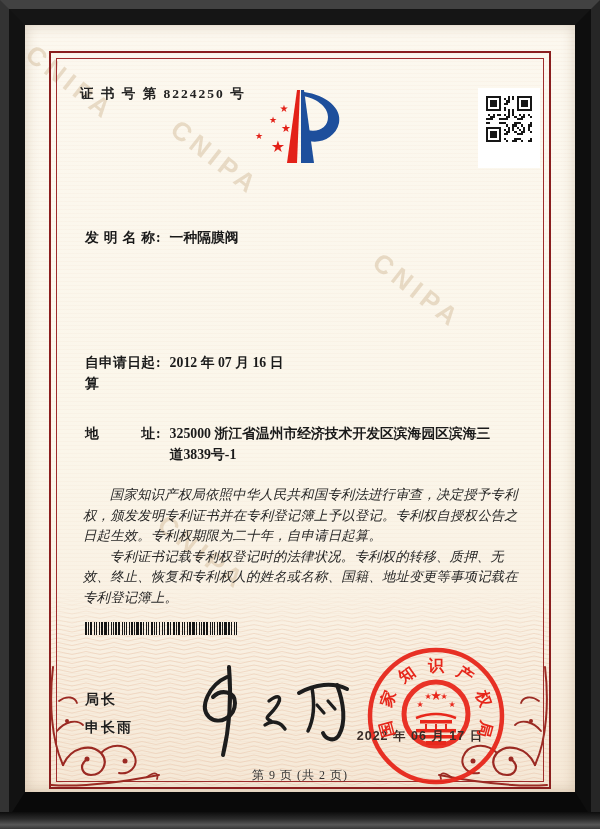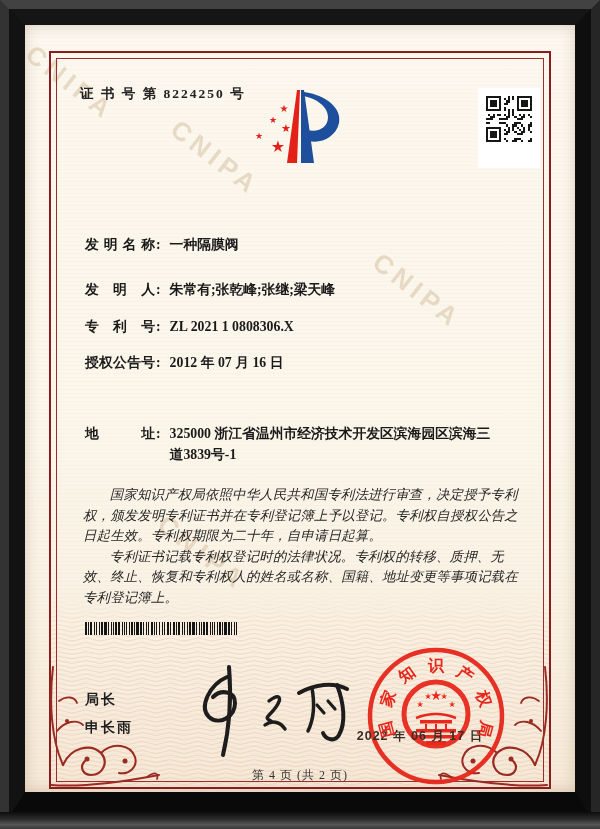--- a/index.html
+++ b/index.html
@@ -324,31 +324,25 @@
         <rect x="9" y="20" width="1" height="1" fill="#161616"></rect>
         <rect x="12" y="20" width="1" height="1" fill="#161616"></rect>
         <rect x="13" y="20" width="1" height="1" fill="#161616"></rect>
         <rect x="16" y="20" width="1" height="1" fill="#161616"></rect>
         <rect x="19" y="20" width="1" height="1" fill="#161616"></rect>
         <rect x="20" y="20" width="1" height="1" fill="#161616"></rect>
       </svg>
   </div>
 
 
-  <div class="row" style="top:209px">
+  <div class="row" style="top:202px">
     <span class="lbl">发 明 名 称</span><span class="colon">:</span><span class="val">一种隔膜阀</span>
   </div>
-  <div class="row" style="top:254px">
-    <span class="lbl">发 明 人</span><span class="colon">:</span><span class="val">朱常有;张乾峰;张继;梁天峰</span>
-  </div>
-  <div class="row" style="top:291px">
-    <span class="lbl">专 利 号</span><span class="colon">:</span><span class="val">ZL 2021 1 0808306.X</span>
-  </div>
   <div class="row" style="top:327px">
-    <span class="lbl">授权公告号</span><span class="colon">:</span><span class="val">2012 年 07 月 16 日</span>
+    <span class="lbl">自申请日起算</span><span class="colon">:</span><span class="val">2012 年 07 月 16 日</span>
   </div>
   <div class="row" style="top:398px">
     <span class="lbl">地 址</span><span class="colon">:</span><span class="val" style="width:322px">325000 浙江省温州市经济技术开发区滨海园区滨海三道3839号-1</span>
   </div>
 
   <div class="paras">
     <p>国家知识产权局依照中华人民共和国专利法进行审查，决定授予专利权，颁发发明专利证书并在专利登记簿上予以登记。专利权自授权公告之日起生效。专利权期限为二十年，自申请日起算。</p>
     <p>专利证书记载专利权登记时的法律状况。专利权的转移、质押、无效、终止、恢复和专利权人的姓名或名称、国籍、地址变更等事项记载在专利登记簿上。</p>
   </div>
 
@@ -505,16 +499,16 @@
     <div class="seal-date">2022 年 06 月 17 日</div>
   <span class="arc-ch" style="transform: translateY(-50%) rotate(-105deg) translateY(-50px);">国</span>
       <span class="arc-ch" style="transform: translateY(-50%) rotate(-70deg) translateY(-50px);">家</span>
       <span class="arc-ch" style="transform: translateY(-50%) rotate(-35deg) translateY(-50px);">知</span>
       <span class="arc-ch" style="transform: translateY(-50%) rotate(0deg) translateY(-50px);">识</span>
       <span class="arc-ch" style="transform: translateY(-50%) rotate(35deg) translateY(-50px);">产</span>
       <span class="arc-ch" style="transform: translateY(-50%) rotate(70deg) translateY(-50px);">权</span>
       <span class="arc-ch" style="transform: translateY(-50%) rotate(105deg) translateY(-50px);">局</span>
     </div>
 
-  <div class="footer-page">第 4 页 (共 2 页)</div>
+  <div class="footer-page">第 9 页 (共 2 页)</div>
 </div>
 
 <div class="frame-floor"></div>
 
 </body></html>

